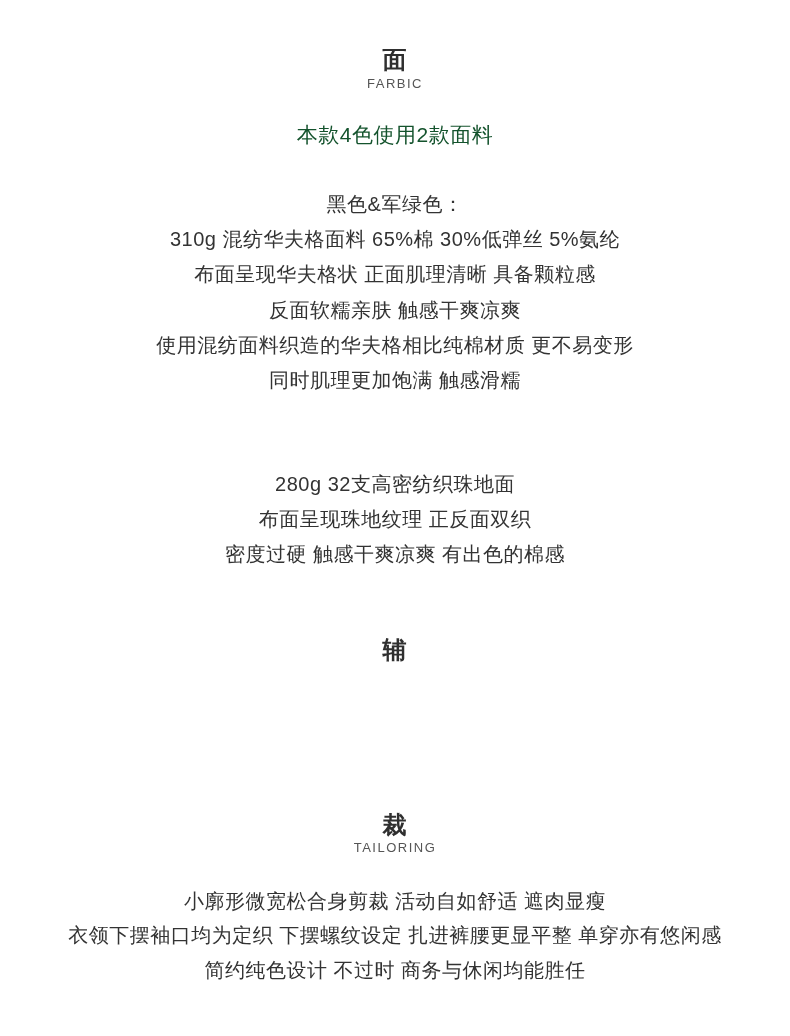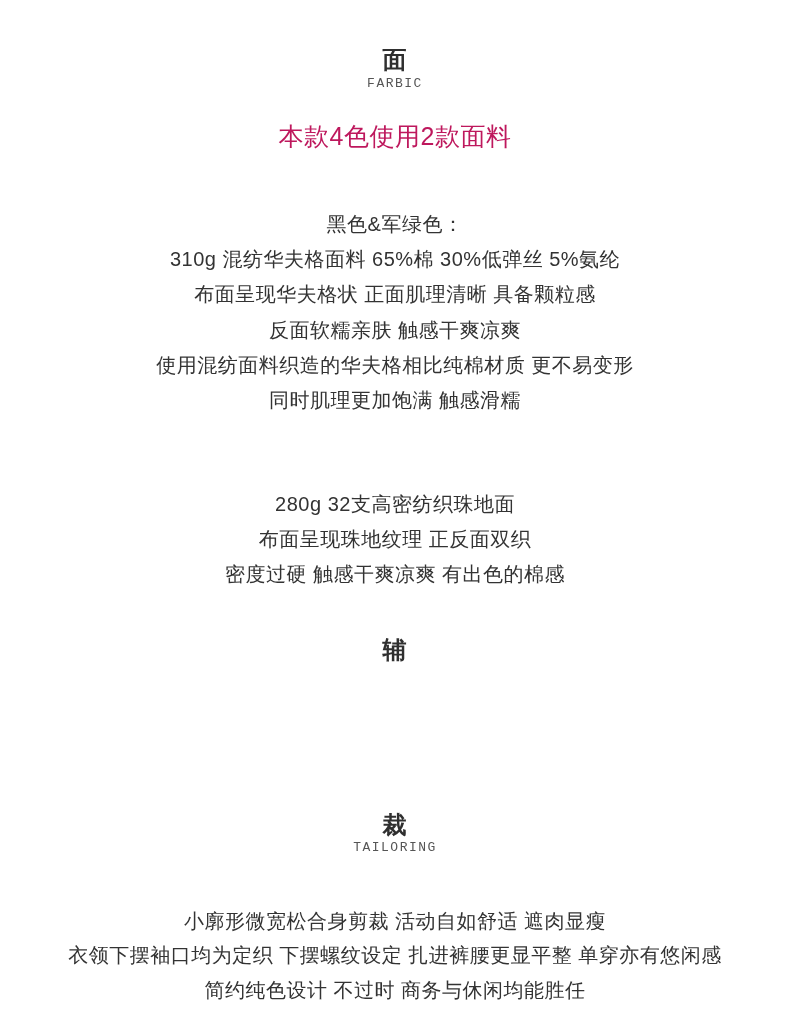--- a/index.html
+++ b/index.html
@@ -17,38 +17,36 @@
     left:0;
     width:100%;
     text-align:center;
     line-height:1;
     white-space:pre;
   }
   .body-text{
     font-size:20px;
     letter-spacing:0.5px;
     color:#333333;
-    margin-top:20px;
   }
   .intro-text{
-    font-size:25px;
+    font-size:21px;
     letter-spacing:0.5px;
-    color:#be185d;
+    color:#14532d;
   }
   .cn-title{
     font-size:24px;
     font-weight:bold;
     letter-spacing:1px;
     color:#2f2f2f;
   }
   .en-title{
     font-size:13px;
     letter-spacing:1.5px;
     color:#555555;
-    font-family:Liberation Mono, monospace;
   }
 </style>
 </head>
 <body>
 
 <div class="page">
 
   <div class="line cn-title" style="top:48px">面</div>
   <div class="line en-title" style="top:77px">FARBIC</div>
   <div class="line intro-text" style="top:124px">本款4色使用2款面料</div>

